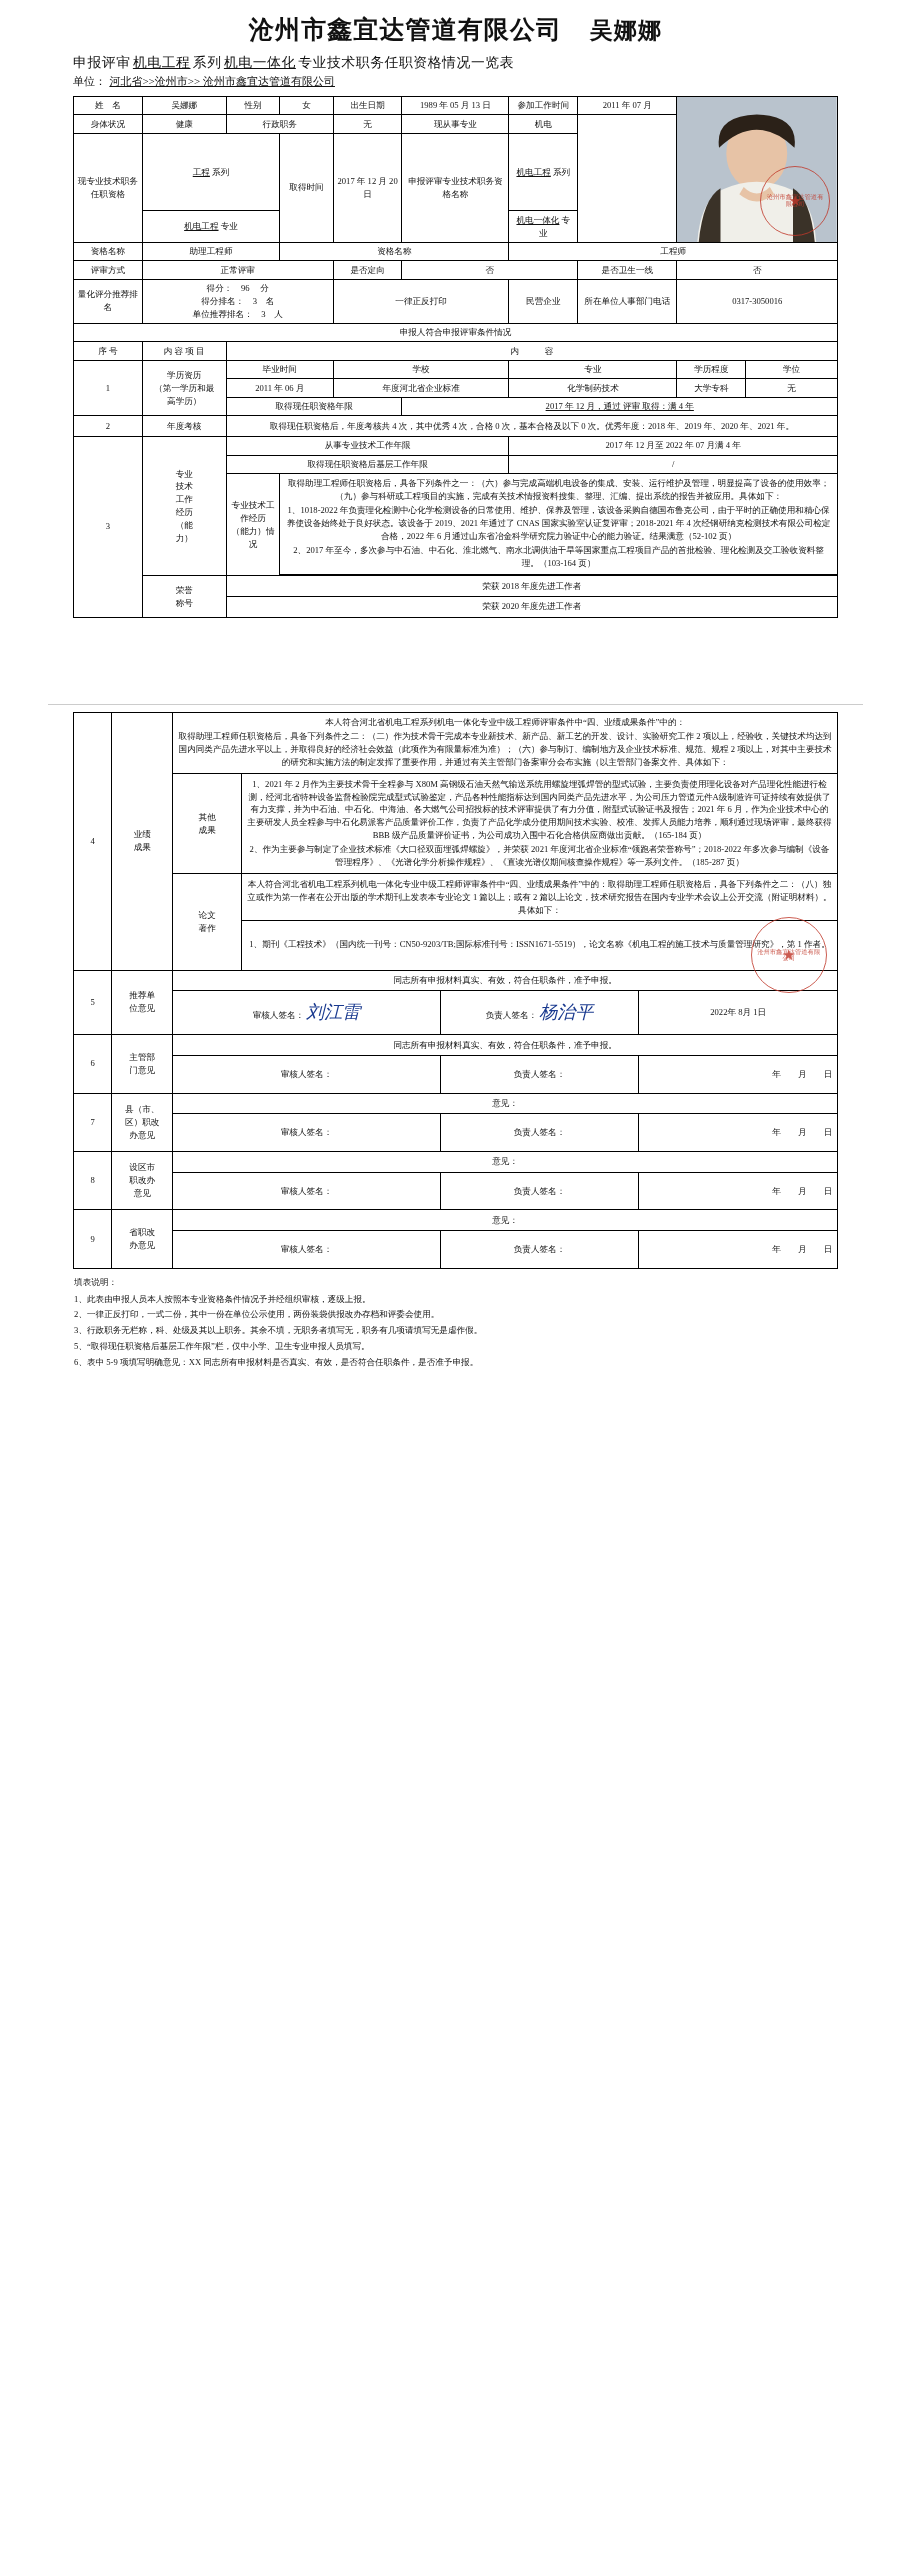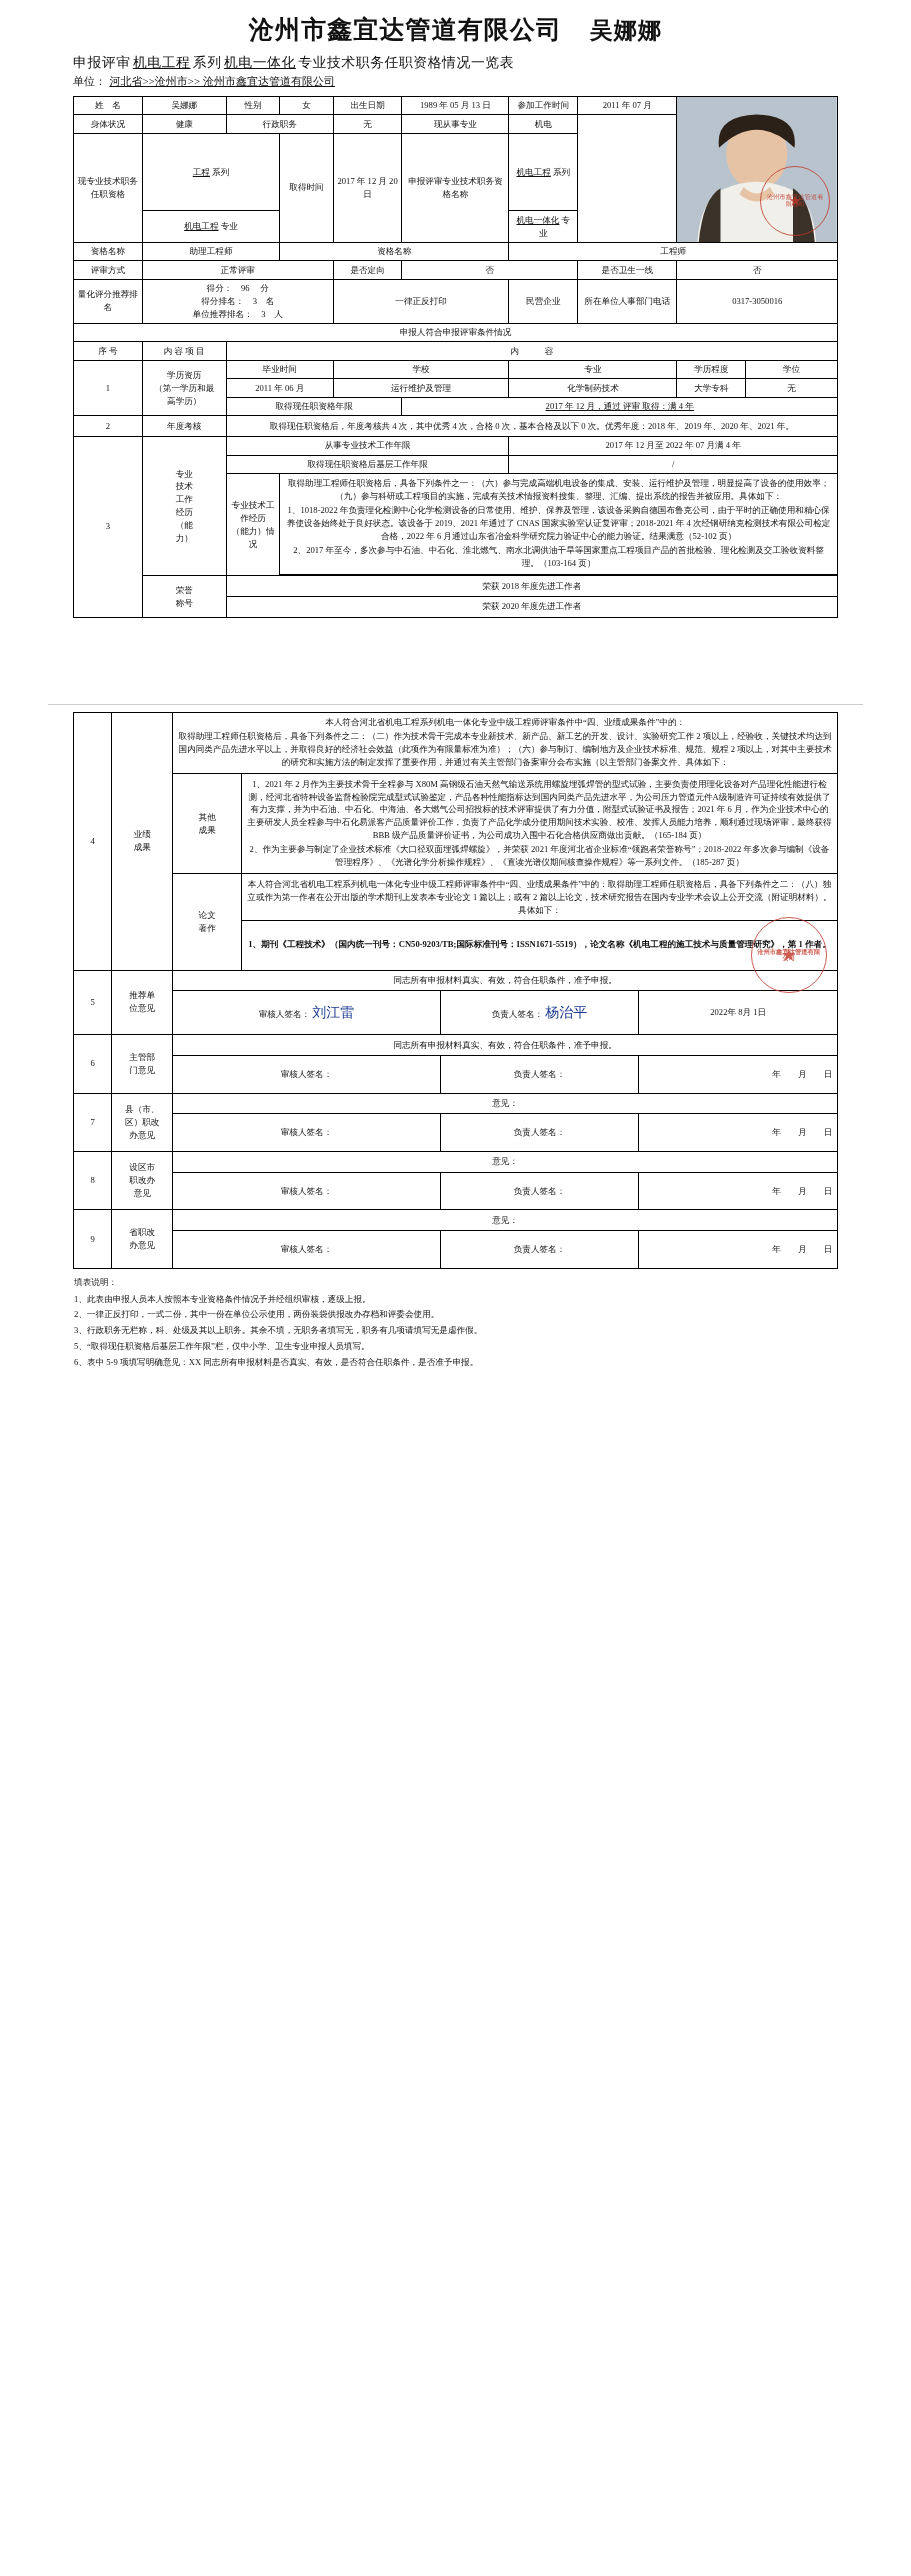--- a/index.html
+++ b/index.html
@@ -16,21 +16,21 @@
   table.main{border-collapse:collapse;width:100%;table-layout:fixed;}
   table.main td{border:0.6px solid #000;font-size:8.6px;padding:2.3px 2.9px;vertical-align:middle;text-align:center;line-height:1.5;}
   td.left{text-align:left;}
   td.just{text-align:justify;}
   .u{text-decoration:underline;}
   .photo{width:100%;height:100%;min-height:86px;display:block;}
   .photo-wrap{position:relative;padding:0 !important;}
   .seal{position:absolute;border:1.7px solid #c0392b;border-radius:50%;color:#c0392b;display:flex;align-items:center;justify-content:center;font-size:6.3px;text-align:center;opacity:.82;}
   .seal .star{position:absolute;color:#c0392b;font-size:15px;top:50%;left:50%;transform:translate(-50%,-50%);}
   .seal-txt{transform:rotate(0deg);line-height:1.1;padding:3.4px;}
-  .sig{font-family:"Liberation Serif",serif;color:#1a3a8f;font-size:14px;}
+  .sig{font-family:"Liberation Serif",serif;color:#1a3a8f;font-style:italic;font-size:18px;}
   .notes{font-size:8.6px;line-height:1.85;padding:5.7px 1.1px 15px;}
   .notes .nt-title{margin-bottom:1.1px;}
   .gap{height:86px;background:#fff;}
   .divider{height:1.1px;background:#ccc;margin:0;}
   .cellpad{padding:3.4px 4.6px !important;}
   .para{margin:0 0 1.1px;}
 </style>
 </head>
 <body>
 
@@ -167,21 +167,21 @@
           <div>高学历）</div>
         </td>
         <td colspan="2">毕业时间</td>
         <td colspan="2">学校</td>
         <td colspan="2">专业</td>
         <td>学历程度</td>
         <td>学位</td>
       </tr>
       <tr>
         <td colspan="2">2011 年 06 月</td>
-        <td colspan="2">运行维护及管理</td>
+        <td colspan="2">年度河北省企业标准</td>
         <td colspan="2">化学制药技术</td>
         <td>大学专科</td>
         <td>无</td>
       </tr>
       <tr>
         <td colspan="3">取得现任职资格年限</td>
         <td colspan="5" class="u">2017 年 12 月，通过 评审 取得：满 4 年</td>
       </tr>
 
       <tr>
@@ -274,21 +274,21 @@
         </td>
       </tr>
       <tr>
         <td rowspan="2">
           <div>论文</div>
           <div>著作</div>
         </td>
         <td colspan="3" class="just cellpad">本人符合河北省机电工程系列机电一体化专业中级工程师评审条件中“四、业绩成果条件”中的：取得助理工程师任职资格后，具备下列条件之二：（八）独立或作为第一作者在公开出版的学术期刊上发表本专业论文 1 篇以上；或有 2 篇以上论文，技术研究报告在国内专业学术会议上公开交流（附证明材料）。具体如下：</td>
       </tr>
       <tr>
-        <td colspan="3" class="just cellpad" style="position:relative;height:42px;font-weight:bold;">
+        <td colspan="3" class="just cellpad" style="position:relative;height:42px;">
           <p class="para">1、期刊《工程技术》（国内统一刊号：CN50-9203/TB;国际标准刊号：ISSN1671-5519），论文名称《机电工程的施工技术与质量管理研究》，第 1 作者。</p>
           <div class="seal" style="width:74px;height:74px;right:10.3px;top:-3.4px;">
             <span class="star">★</span>
             <span class="seal-txt">沧州市鑫宜达管道有限公司</span>
           </div>
         </td>
       </tr>
 
       <tr>
         <td rowspan="2">5</td>

